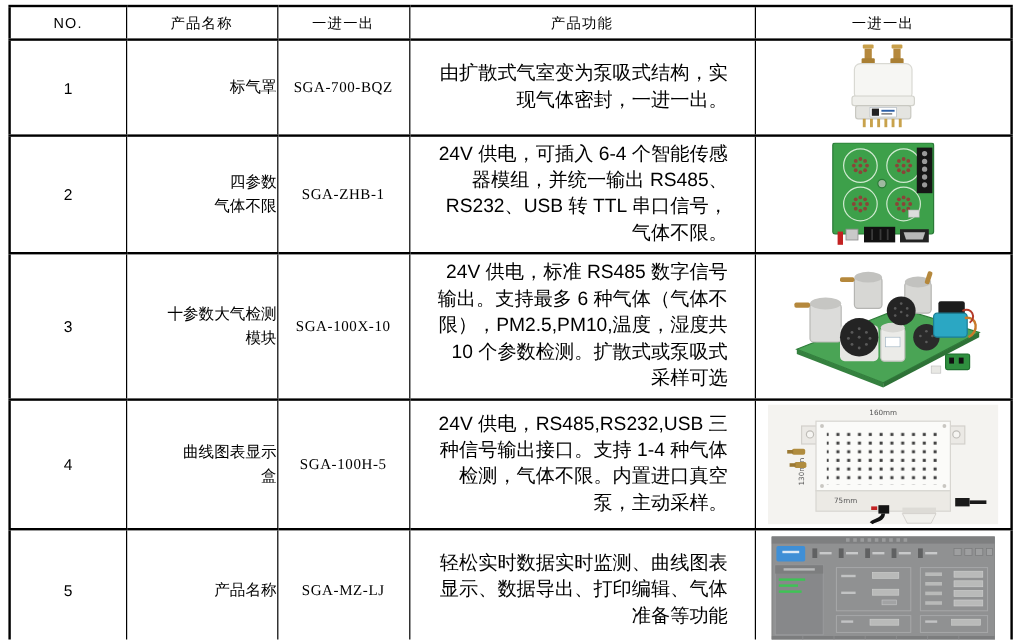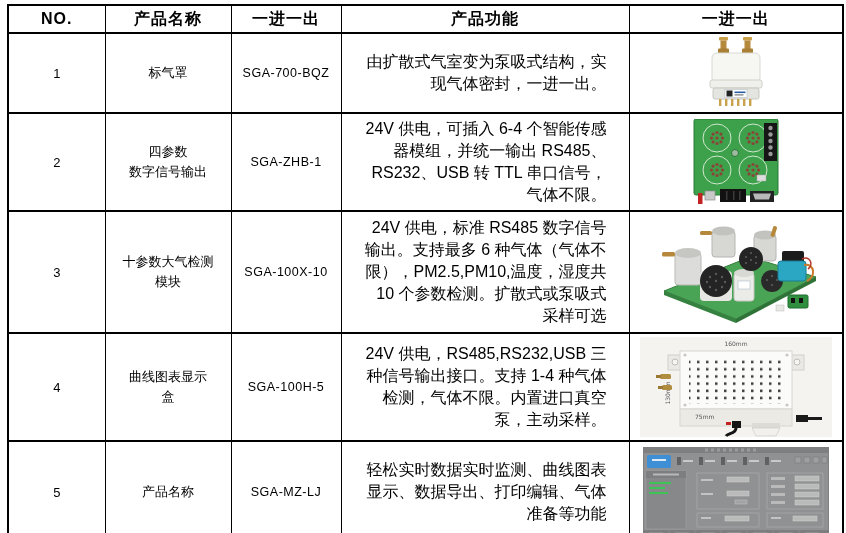--- a/index.html
+++ b/index.html
@@ -1,24 +1,24 @@
 <!DOCTYPE html>
 <html><head>
 <meta charset="utf-8">
 <style>
   html,body{margin:0;padding:0;background:#ffffff;}
   body{width:846px;height:533px;position:relative;font-family:"Liberation Sans","DejaVu Sans",sans-serif;color:#000;}
   .spec-table{position:absolute;left:7px;top:4px;border-collapse:collapse;table-layout:fixed;width:835px;background:#fff;}
   .spec-table,.spec-table th,.spec-table td{border:1px solid #000;}
   .spec-table{border:2px solid #000;}
   .spec-table th,.spec-table td{border-top-width:2px;border-bottom-width:2px;padding:0;vertical-align:middle;overflow:hidden;}
-  .spec-table th{height:26px;font-size:16px;font-weight:bold;text-align:center;letter-spacing:1px;}
+  .spec-table th{height:26px;font-size:12px;font-weight:normal;text-align:center;letter-spacing:1px;}
   td.c-no,td.c-name,td.c-model{text-align:center;font-size:13px;}
-  td.c-name{white-space:pre-line;line-height:20px;}
-  td.c-model{font-family:Liberation Sans, sans-serif;font-size:12.5px;letter-spacing:0.5px;}
+  td.c-name{white-space:pre-line;line-height:20px;text-align:right;}
+  td.c-model{font-family:Liberation Serif, serif;font-size:12.5px;letter-spacing:0.5px;}
   td.c-func{font-size:16px;line-height:22px;padding:4px 22px;text-align:right;}
   td.c-photo{text-align:center;}
   td.c-photo svg{vertical-align:middle;}
   .dim-label{font-size:6px;fill:#555;font-family:"DejaVu Sans",sans-serif;}
 </style>
 </head>
 <body>
 
 <table class="spec-table">
   <colgroup>
@@ -75,21 +75,21 @@
             <rect x="55" y="64" width="2.4" height="7"></rect>
               <rect x="61" y="64" width="2.4" height="7"></rect>
           </g>
         </svg>
       </td>
     </tr>
 
     <tr style="height:88px">
       <td class="c-no">2</td>
       <td class="c-name">四参数
-数字信号输出</td>
+气体不限</td>
       <td class="c-model">SGA-ZHB-1</td>
       <td class="c-func">24V 供电，可插入 6-4 个智能传感器模组，并统一输出 RS485、RS232、USB 转 TTL 串口信号，气体不限。</td>
       <td class="c-photo">
         <svg width="98" height="86" viewBox="0 0 98 86">
           <defs>
             <g id="socket4">
               <circle r="14" fill="none" stroke="#cfe9cf" stroke-width="1"></circle>
               <circle cx="0" cy="-5.5" r="1.6" fill="#8a4538"></circle>
                 <circle cx="3.9" cy="-3.9" r="1.6" fill="#8a4538"></circle>
               <circle cx="5.5" cy="0" r="1.6" fill="#8a4538"></circle>

